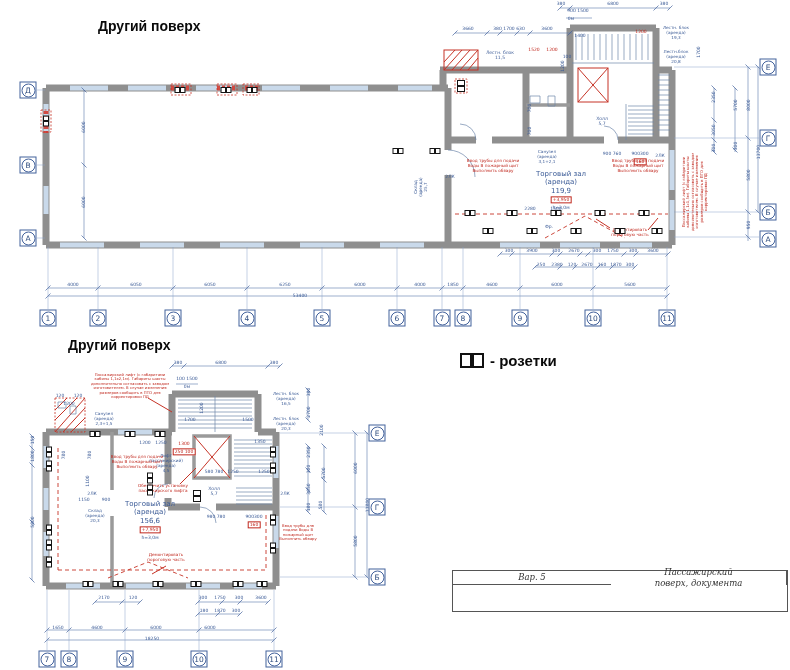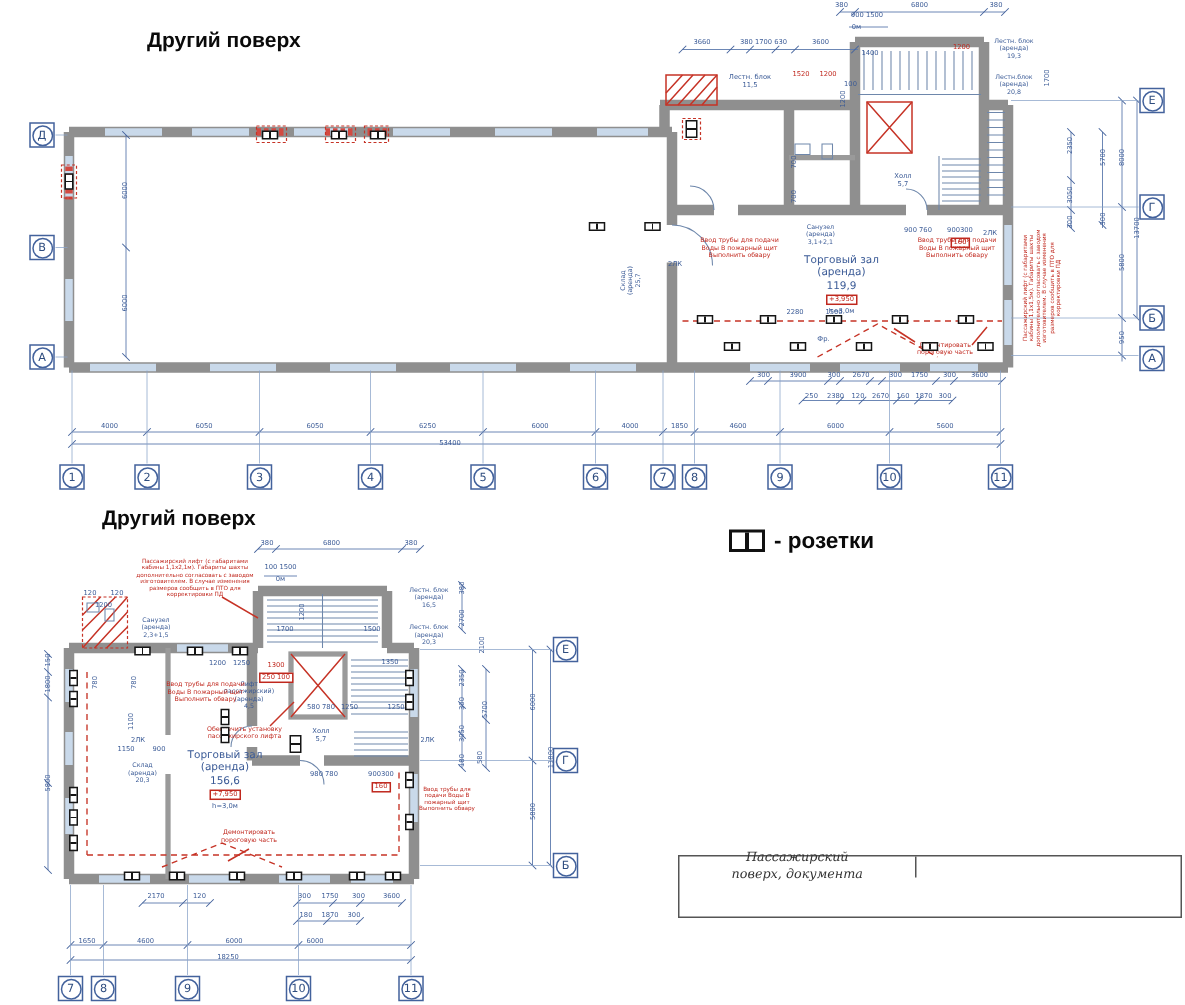--- a/index.html
+++ b/index.html
@@ -26,21 +26,21 @@
        font-size:7.5px;color:#2f4d7f;box-sizing:border-box;}
   .bub::before{content:"";position:absolute;inset:.5px;border:.9px solid #43629c;border-radius:50%;}
   .bub span{position:relative;}
   .sock{position:absolute;width:11px;height:6px;border:1px solid #151515;box-sizing:border-box;
         background:linear-gradient(90deg,#fff 44%,#151515 44%,#151515 56%,#fff 56%);}
   .sock.bold{width:12px;height:8px;border-width:1.6px;}
   .t-head{position:absolute;font-family:"Liberation Sans",sans-serif;font-weight:bold;
           font-size:14px;color:#0a0a0a;}
   .t-note{position:absolute;left:700px;top:8px;font-family:"DejaVu Serif",serif;font-style:italic;
           font-size:14px;color:#2a2a38;letter-spacing:1px;text-decoration:underline;}
-  .legend{position:absolute;left:486px;top:352px;display:flex;align-items:center;gap:6px;
+  .legend{position:absolute;left:460px;top:352px;display:flex;align-items:center;gap:6px;
           font-family:"Liberation Sans",sans-serif;font-weight:bold;font-size:15px;color:#0a0a0a;}
   .legend-sym{display:inline-block;width:20px;height:11px;border:2px solid #111;
           background:linear-gradient(90deg,#fff 42%,#111 42%,#111 58%,#fff 58%);}
   .tblock{position:absolute;left:452px;top:570px;width:336px;height:42px;border:1px solid #555;
           display:grid;grid-template-columns:158px 1fr;grid-template-rows:14px 1fr;
           font-family:"DejaVu Serif",serif;font-style:italic;font-size:8.5px;color:#333;
           box-sizing:border-box;background:#fff;}
   .tblock>div{display:flex;align-items:center;justify-content:center;text-align:center;
           border-color:#555;box-sizing:border-box;line-height:1.25;}
   .tb1{border-right:1px solid;border-bottom:1px solid;}
@@ -253,20 +253,21 @@
 
   <div class="t-head" style="left:98px;top:18px;">Другий поверх</div>
   <div class="t-head" style="left:68px;top:337px;">Другий поверх</div>
 
   <div class="legend">
     <span class="legend-sym"></span>
     <span>- розетки</span>
   </div>
 
   <div class="tblock">
+    <div class="tb2">Вар. 5</div>
     <div class="tb3">
       <span>Пассажирский</span>
       <span>поверх, документа</span>
     </div>
   </div>
 
   <div id="overlay">
       <div class="lbl" style="left: 578px; top: 11px; font-size: 4.5px; color: rgb(58, 90, 150); transform: translate(-50%, -50%);">900 1500</div>
       <div class="lbl" style="left: 571px; top: 19px; font-size: 4.5px; color: rgb(58, 90, 150); transform: translate(-50%, -50%);">0м</div>
       <div class="lbl" style="left: 561px; top: 4px; font-size: 4.5px; color: rgb(58, 90, 150); transform: translate(-50%, -50%);">380</div>

